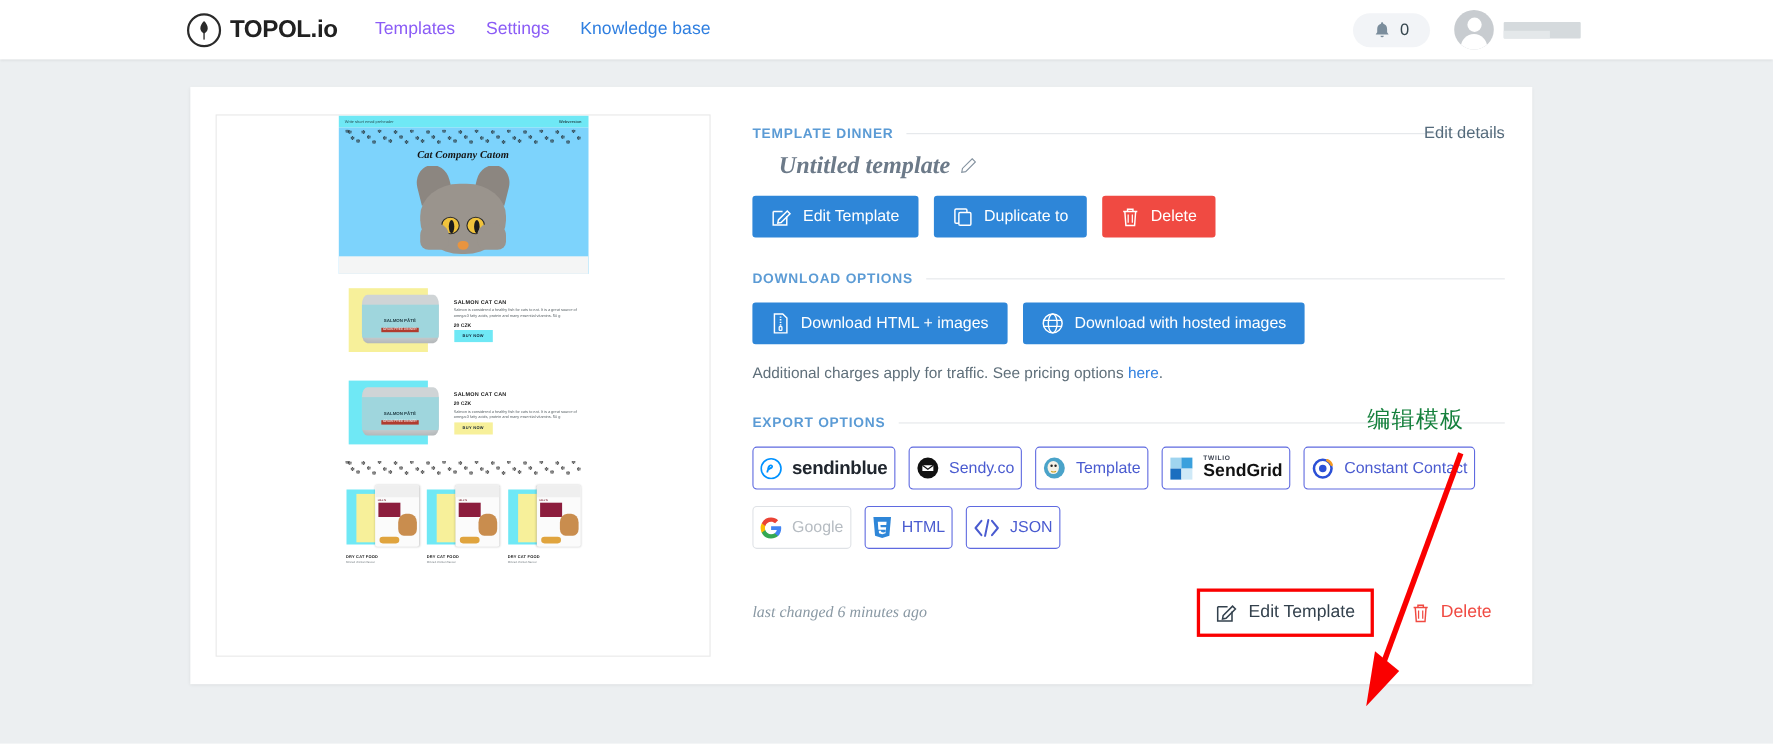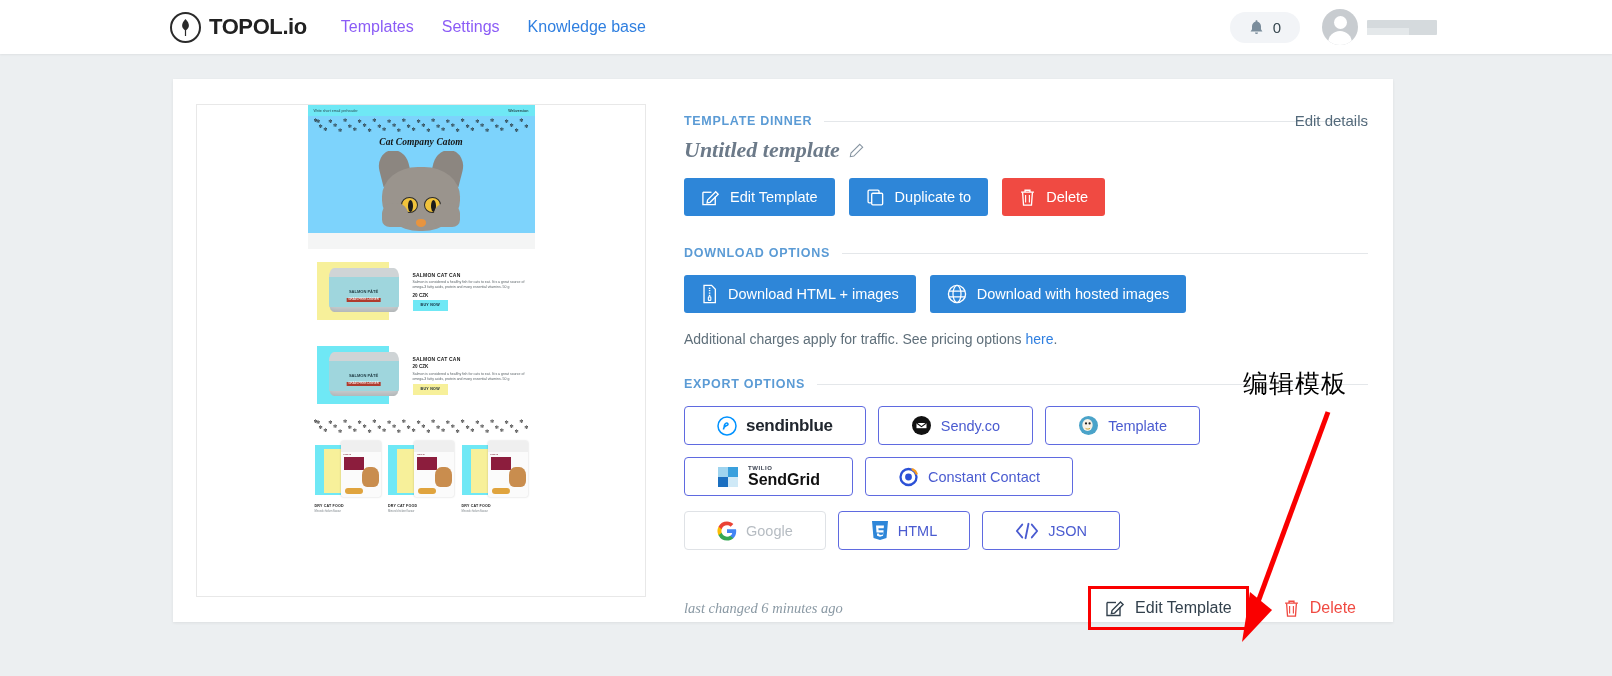--- a/index.html
+++ b/index.html
@@ -226,21 +226,21 @@
   }
   .sec-rule { flex: 1; height: 1px; background: #e4e7ea; }
   .edit-details-link {
     position: absolute; right: 25px; top: 33px;
     font-size: 15px; color: #546a7b; cursor: pointer;
   }
   .tpl-name {
     font-family: "Liberation Serif", serif;
     font-style: italic; font-weight: bold;
     font-size: 22px; color: #6c7a89;
-    margin-top: 9px; display: flex; align-items: center; gap: 9px;
+    margin-top: 9px; display: flex; align-items: center; gap: 9px; margin-left: 24px;
   }
 
   .sec-gap { margin-top: 30px; }
   .btn-row { display: flex; gap: 14px; margin-top: 15px; flex-wrap: wrap; }
   .btn {
     display: flex; align-items: center; gap: 10px;
     padding: 0 17px; height: 38px; border: none; border-radius: 3px;
     font-size: 14.5px; color: #fff; cursor: pointer;
     font-family: "Liberation Sans", sans-serif;
   }
@@ -248,21 +248,21 @@
   .btn-red { background: #f04a42; }
 
   .hint {
     font-size: 14px; color: #5f6f7a; margin-top: 18px;
   }
   .hint a { color: #2f7fe0; text-decoration: none; }
 
   .export-row { display: flex; gap: 12px; margin-top: 15px; flex-wrap: wrap; }
   .exp {
     display: flex; align-items: center; gap: 9px;
-    height: 39px; padding: 0 32px;
+    height: 39px; padding: 0 6px;
     border: 1px solid #5f6ae0; border-radius: 4px;
     background: #fff; font-size: 14.5px; color: #4a5bd0;
     cursor: pointer;
   }
   .exp.dim { border-color: #dfe2e6; color: #b6bcc2; }
   .exp .lbl-dark { color: #20262e; font-weight: bold; font-size: 17px; letter-spacing: -.3px; }
   .exp .lbl-black { color: #111; font-size: 16px; font-weight: bold; }
   .exp-sub { font-size: 6px; color: #3b4250; letter-spacing: .6px; font-weight: bold; display:block; }
 
   .footer-row {
@@ -277,21 +277,21 @@
     display: flex; align-items: center; gap: 10px;
     font-size: 16px; color: #33414d; cursor: pointer;
     padding: 9px 12px;
   }
   .foot-btn.danger { color: #f04a42; }
   .foot-btn.boxed { border: 3px solid #fa0000; padding: 9px 14px; }
 
   
   .annot-text {
     position: absolute; left: 1243px; top: 313px;
-    font-size: 25px; color: #000000; letter-spacing: 1px;
+    font-size: 21px; color: #15803d; letter-spacing: 1px;
     font-family: "DejaVu Sans", sans-serif;
     pointer-events: none;
   }
   .annot-arrow {
     position: absolute; left: 1180px; top: 330px;
     width: 220px; height: 270px; pointer-events: none;
   }
   svg { display: block; }
 </style>
 </head>

